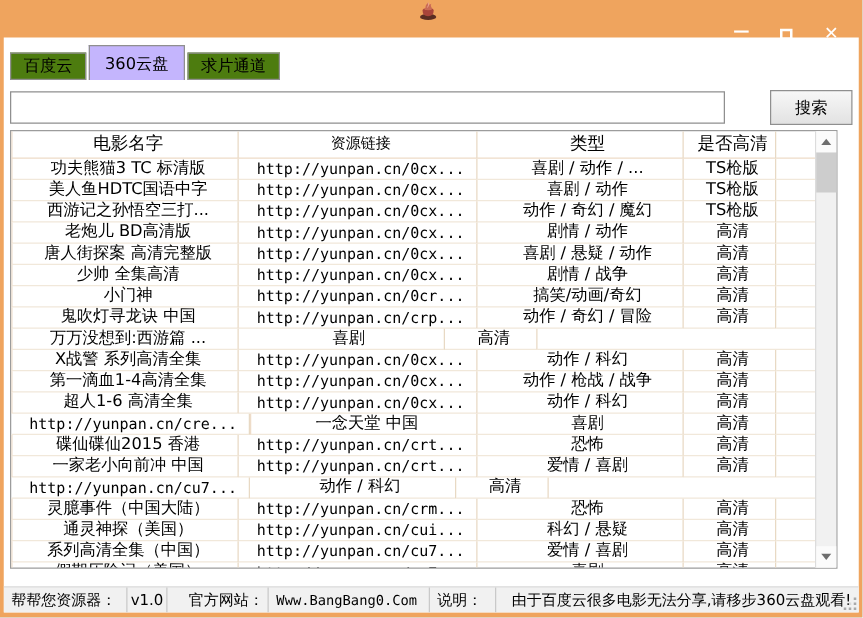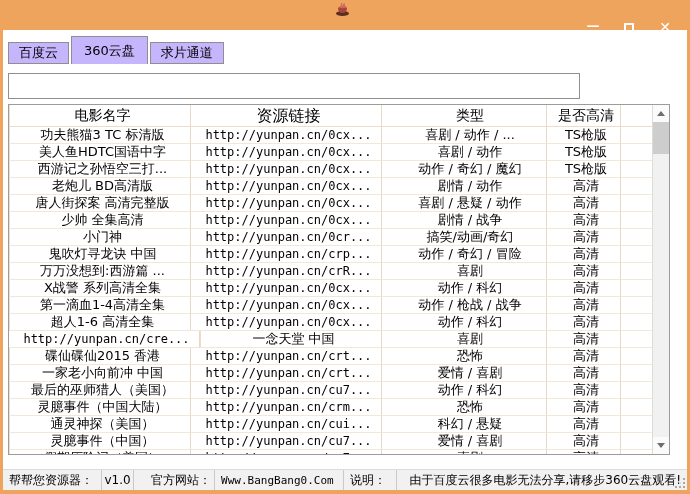--- a/index.html
+++ b/index.html
@@ -40,21 +40,21 @@
     position: absolute; top: 30px; left: 3px; right: 3px; bottom: 4px;
     background: #fff; overflow: hidden;
   }
 
   
   .tabbar {
     margin-top: 6px; padding-left: 5px;
     display: flex; align-items: flex-end; height: 28px;
   }
   .tab {
-    background: #c4b5fd;
+    background: #4d7c0f;
     border: 1px solid #8f8f8f;
     height: 22px; padding: 0 10px;
     font-size: 13px; color: #000;
     display: flex; align-items: center;
     margin-right: 2px;
     position: relative;
   }
   .tab.active {
     background: #c4b5fd;
     height: 28px; border-bottom: none; z-index: 2;
@@ -98,21 +98,21 @@
     font-size: 13px; line-height: 16px;
     white-space: nowrap; overflow: hidden;
     color: #000;
   }
   .th { font-size: 14px; line-height: 21px; border-bottom: 1px solid #eedcc8; }
   .c-name   { width: 182px; border-left: 1px solid #eedcc8; }
   .c-link   { width: 191px; font-family: "DejaVu Sans Mono", monospace; font-size: 12px; }
   .c-type   { width: 165px; padding-left: 12px; }
   .c-hd     { width: 74px; }
   .c-fill   { flex: 1; border-right: none; }
-  .th.c-link { font-family: Liberation Sans, sans-serif; font-size: 16px; }
+  .th.c-link { font-family: Liberation Mono, monospace; font-size: 12px; }
 
   
   .vscroll {
     position: absolute; top: 0; right: 0; bottom: 0; width: 17px;
     background: #f1f1f1; border-left: 1px solid #dcdcdc;
   }
   .sb-btn {
     position: absolute; left: 0; width: 16px; height: 17px;
     background: #fbfbfb; display: flex; align-items: center; justify-content: center;
   }
@@ -174,20 +174,21 @@
   <div class="app-body">
 
     <div class="tabbar">
       <div class="tab">百度云</div>
       <div class="tab active">360云盘</div>
       <div class="tab">求片通道</div>
     </div>
 
     <div class="search-row">
       <input class="search-input" type="text" value="" style="">
+      <button class="search-btn">搜索</button>
     </div>
 
     <div class="grid">
       <div class="cells">
         <div class="tr tr-head">
           <div class="th c-name">电影名字</div>
           <div class="th c-link">资源链接</div>
           <div class="th c-type">类型</div>
           <div class="th c-hd">是否高清</div>
           <div class="th c-fill"></div>
@@ -252,21 +253,20 @@
   <div class="tr">
     <div class="td c-name">鬼吹灯寻龙诀 中国</div>
     <div class="td c-link">http://yunpan.cn/crp...</div>
     <div class="td c-type">动作 / 奇幻 / 冒险</div>
     <div class="td c-hd">高清</div>
     <div class="td c-fill"></div>
   </div>
 
   <div class="tr">
     <div class="td c-name">万万没想到:西游篇 ...</div>
-    <div class="td c-link">http://yunpan.cn/crR...</div>
     <div class="td c-type">喜剧</div>
     <div class="td c-hd">高清</div>
     <div class="td c-fill"></div>
   </div>
 
   <div class="tr">
     <div class="td c-name">X战警 系列高清全集</div>
     <div class="td c-link">http://yunpan.cn/0cx...</div>
     <div class="td c-type">动作 / 科幻</div>
     <div class="td c-hd">高清</div>
@@ -307,21 +307,20 @@
 
   <div class="tr">
     <div class="td c-name">一家老小向前冲 中国</div>
     <div class="td c-link">http://yunpan.cn/crt...</div>
     <div class="td c-type">爱情 / 喜剧</div>
     <div class="td c-hd">高清</div>
     <div class="td c-fill"></div>
   </div>
 
   <div class="tr">
-    <div class="td c-name">最后的巫师猎人（美国）</div>
     <div class="td c-link">http://yunpan.cn/cu7...</div>
     <div class="td c-type">动作 / 科幻</div>
     <div class="td c-hd">高清</div>
     <div class="td c-fill"></div>
   </div>
 
   <div class="tr">
     <div class="td c-name">灵臆事件（中国大陆）</div>
     <div class="td c-link">http://yunpan.cn/crm...</div>
     <div class="td c-type">恐怖</div>
@@ -331,21 +330,21 @@
 
   <div class="tr">
     <div class="td c-name">通灵神探（美国）</div>
     <div class="td c-link">http://yunpan.cn/cui...</div>
     <div class="td c-type">科幻 / 悬疑</div>
     <div class="td c-hd">高清</div>
     <div class="td c-fill"></div>
   </div>
 
   <div class="tr">
-    <div class="td c-name">灵臆事件（中国）</div>
+    <div class="td c-name">系列高清全集（中国）</div>
     <div class="td c-link">http://yunpan.cn/cu7...</div>
     <div class="td c-type">爱情 / 喜剧</div>
     <div class="td c-hd">高清</div>
     <div class="td c-fill"></div>
   </div>
 
   <div class="tr">
     <div class="td c-name">假期历险记（美国）</div>
     <div class="td c-link">http://yunpan.cn/cu7...</div>
     <div class="td c-type">喜剧</div>

